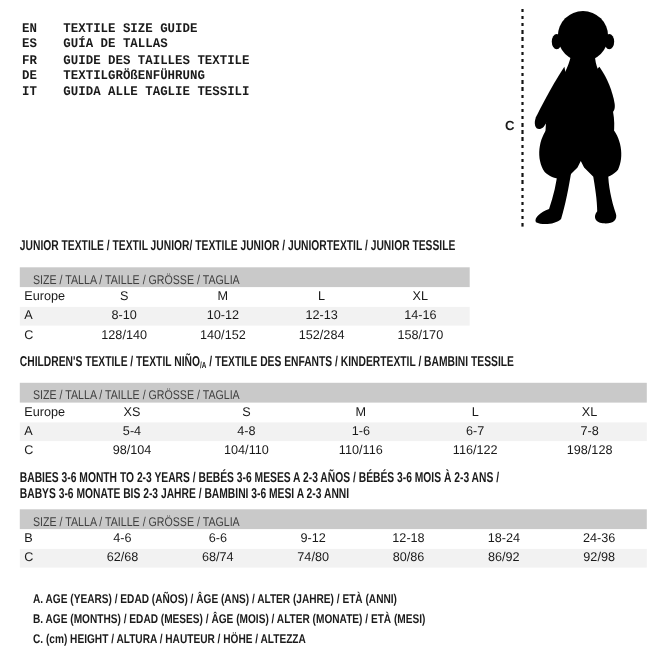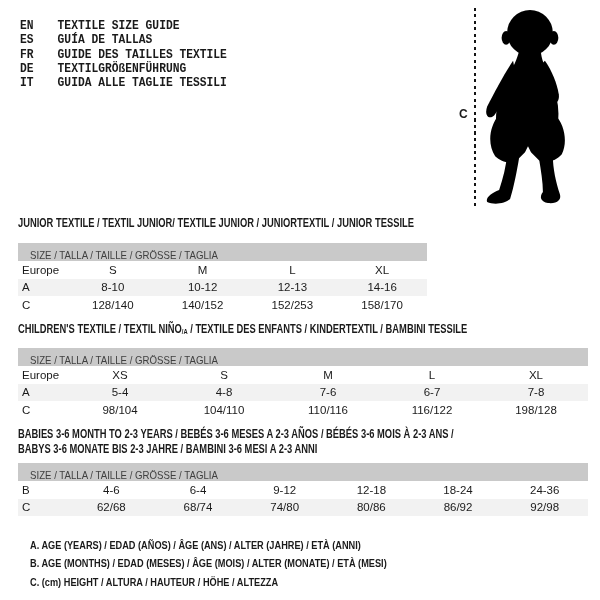--- a/index.html
+++ b/index.html
@@ -107,21 +107,21 @@
     <span class="tlabel">A</span>
     <span class="tcell">8-10</span>
     <span class="tcell">10-12</span>
     <span class="tcell">12-13</span>
     <span class="tcell">14-16</span>
   </div>
   <div class="trow">
     <span class="tlabel">C</span>
     <span class="tcell">128/140</span>
     <span class="tcell">140/152</span>
-    <span class="tcell">152/253</span>
+    <span class="tcell">152/284</span>
     <span class="tcell">158/170</span>
   </div>
 </div>
 
 <div class="abs tbl-title" style="left:18px;top:321px;">
   <span>CHILDREN'S TEXTILE / TEXTIL NIÑO</span><span class="sub">/A</span><span> / TEXTILE DES ENFANTS / KINDERTEXTIL / BAMBINI TESSILE</span>
 </div>
 
 <div class="abs tbl t2">
   <div class="size-bar">
@@ -132,21 +132,21 @@
     <span class="tcell">XS</span>
     <span class="tcell">S</span>
     <span class="tcell">M</span>
     <span class="tcell">L</span>
     <span class="tcell">XL</span>
   </div>
   <div class="trow alt">
     <span class="tlabel">A</span>
     <span class="tcell">5-4</span>
     <span class="tcell">4-8</span>
-    <span class="tcell">7-6</span>
+    <span class="tcell">1-6</span>
     <span class="tcell">6-7</span>
     <span class="tcell">7-8</span>
   </div>
   <div class="trow">
     <span class="tlabel">C</span>
     <span class="tcell">98/104</span>
     <span class="tcell">104/110</span>
     <span class="tcell">110/116</span>
     <span class="tcell">116/122</span>
     <span class="tcell">198/128</span>
@@ -158,21 +158,21 @@
   <div class="tbl-title">BABYS 3-6 MONATE BIS 2-3 JAHRE / BAMBINI 3-6 MESI A 2-3 ANNI</div>
 </div>
 
 <div class="abs tbl t3">
   <div class="size-bar">
     <span>SIZE / TALLA / TAILLE / GRÖSSE / TAGLIA</span>
   </div>
   <div class="trow">
     <span class="tlabel">B</span>
     <span class="tcell">4-6</span>
-    <span class="tcell">6-4</span>
+    <span class="tcell">6-6</span>
     <span class="tcell">9-12</span>
     <span class="tcell">12-18</span>
     <span class="tcell">18-24</span>
     <span class="tcell">24-36</span>
   </div>
   <div class="trow alt">
     <span class="tlabel">C</span>
     <span class="tcell">62/68</span>
     <span class="tcell">68/74</span>
     <span class="tcell">74/80</span>

